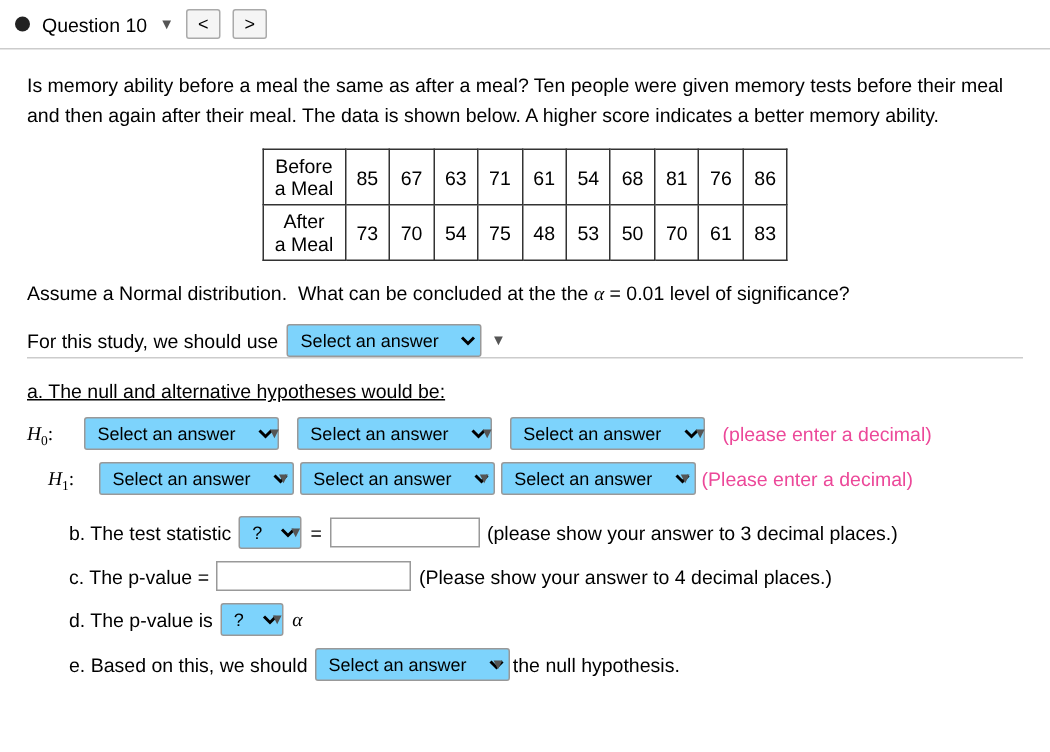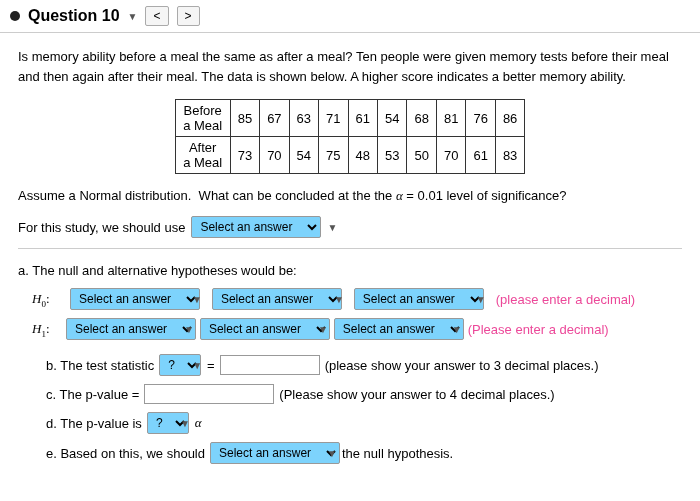--- a/index.html
+++ b/index.html
@@ -21,22 +21,22 @@
       border-bottom: 1px solid #ccc;
       gap: 8px;
     }
     .question-dot {
       width: 10px; height: 10px;
       border-radius: 50%;
       background: #222;
       display: inline-block;
     }
     .question-label {
-      font-size: 16px;
-      font-weight: bold;
+      font-size: 13px;
+      font-weight: normal;
     }
     .dropdown-arrow {
       font-size: 10px;
       color: #555;
     }
     .nav-btn {
       border: 1px solid #aaa;
       background: #f5f5f5;
       cursor: pointer;
       padding: 2px 7px;
@@ -88,26 +88,26 @@
       line-height: 1.55;
     }
 
     .study-line {
       display: flex;
       align-items: center;
       gap: 6px;
       margin-bottom: 14px;
       font-size: 13px;
       border-bottom: 1px solid #ccc;
-      padding-bottom: 10px;
     }
 
     .section-a {
       font-size: 13px;
       margin-bottom: 10px;
+      text-decoration: underline;
     }
 
     
     .hyp-line {
       display: flex;
       align-items: center;
       gap: 6px;
       margin-bottom: 8px;
       font-size: 13px;
     }
@@ -218,21 +218,21 @@
     <select class="select-answer">
       <option>Select an answer</option>
     </select>
     <span style="font-size:10px;color:#555;">▼</span>
   </div>
 
   <div class="section-a">
     <span>a. The null and alternative hypotheses would be:</span>
   </div>
 
-  <div class="hyp-line" style="margin-left:14px;gap:10px;">
+  <div class="hyp-line" style="gap:10px;">
     <span class="h-sub hyp-label"><i>H</i><sub>0</sub>:</span>
     <select class="select-answer">
       <option>Select an answer</option>
     </select>
     <span style="font-size:10px;color:#555;margin-left:-18px;">▼</span>
     <select class="select-answer">
       <option>Select an answer</option>
     </select>
     <span style="font-size:10px;color:#555;margin-left:-18px;">▼</span>
     <select class="select-answer">

